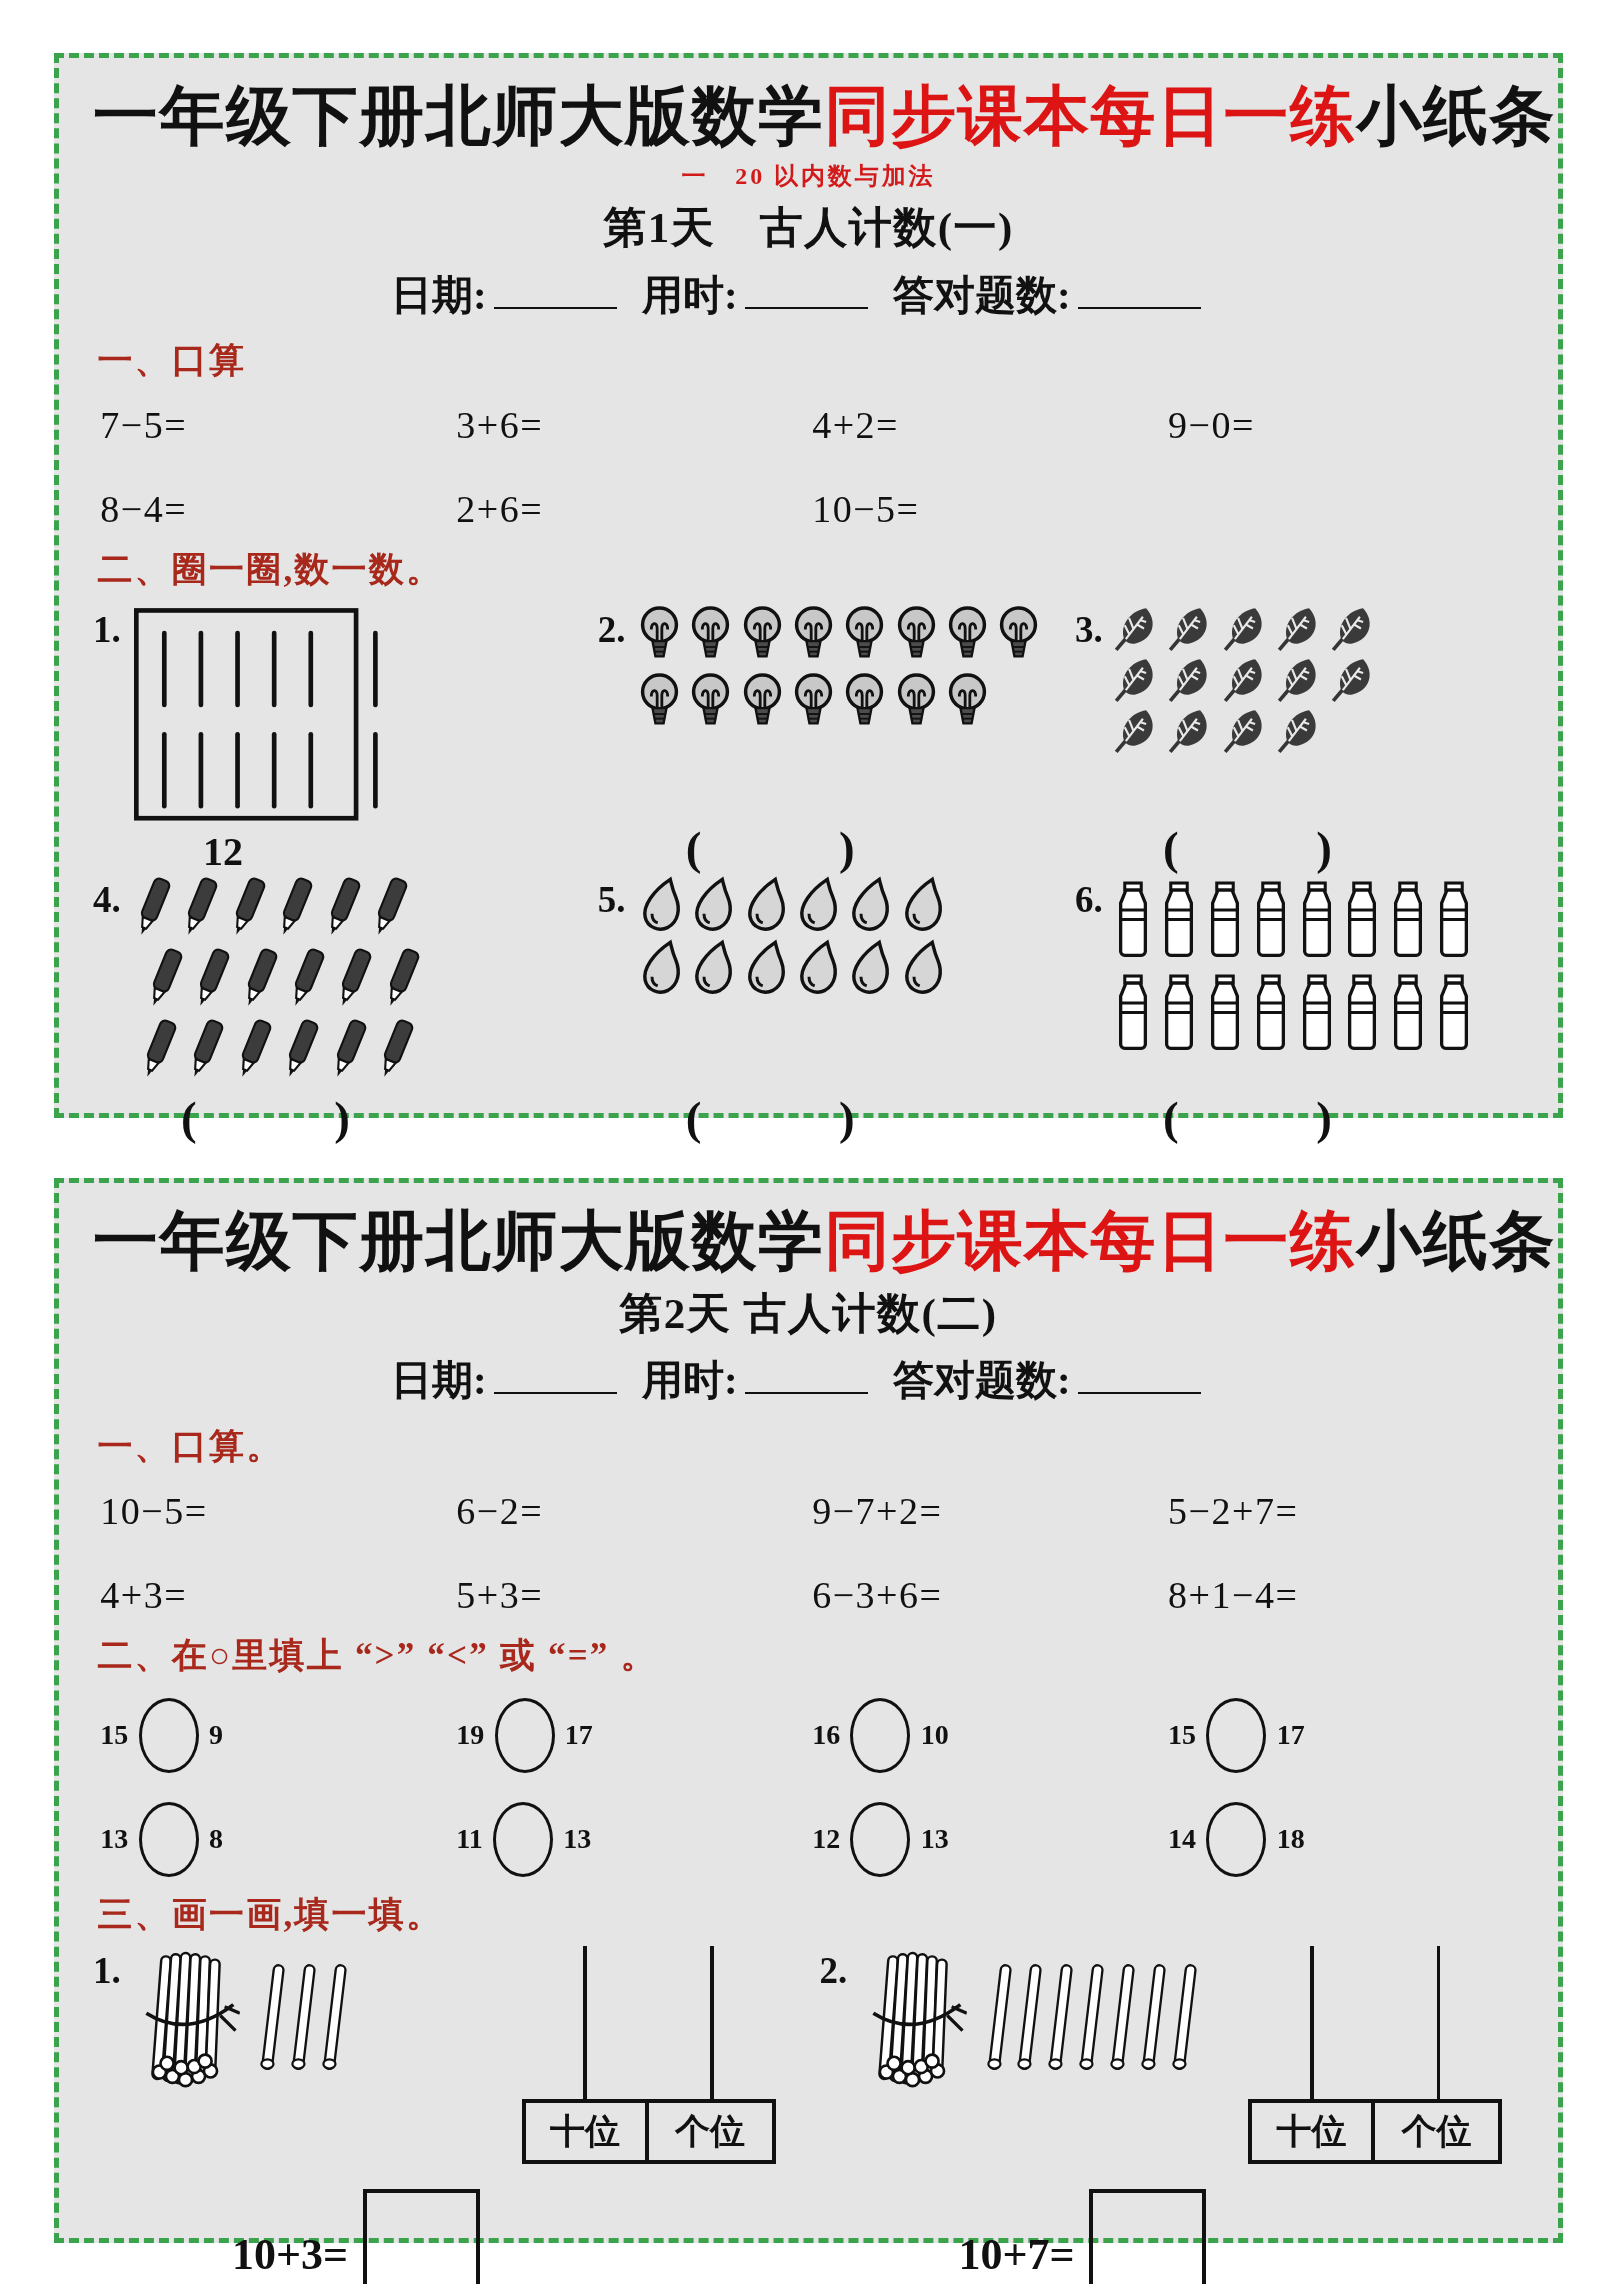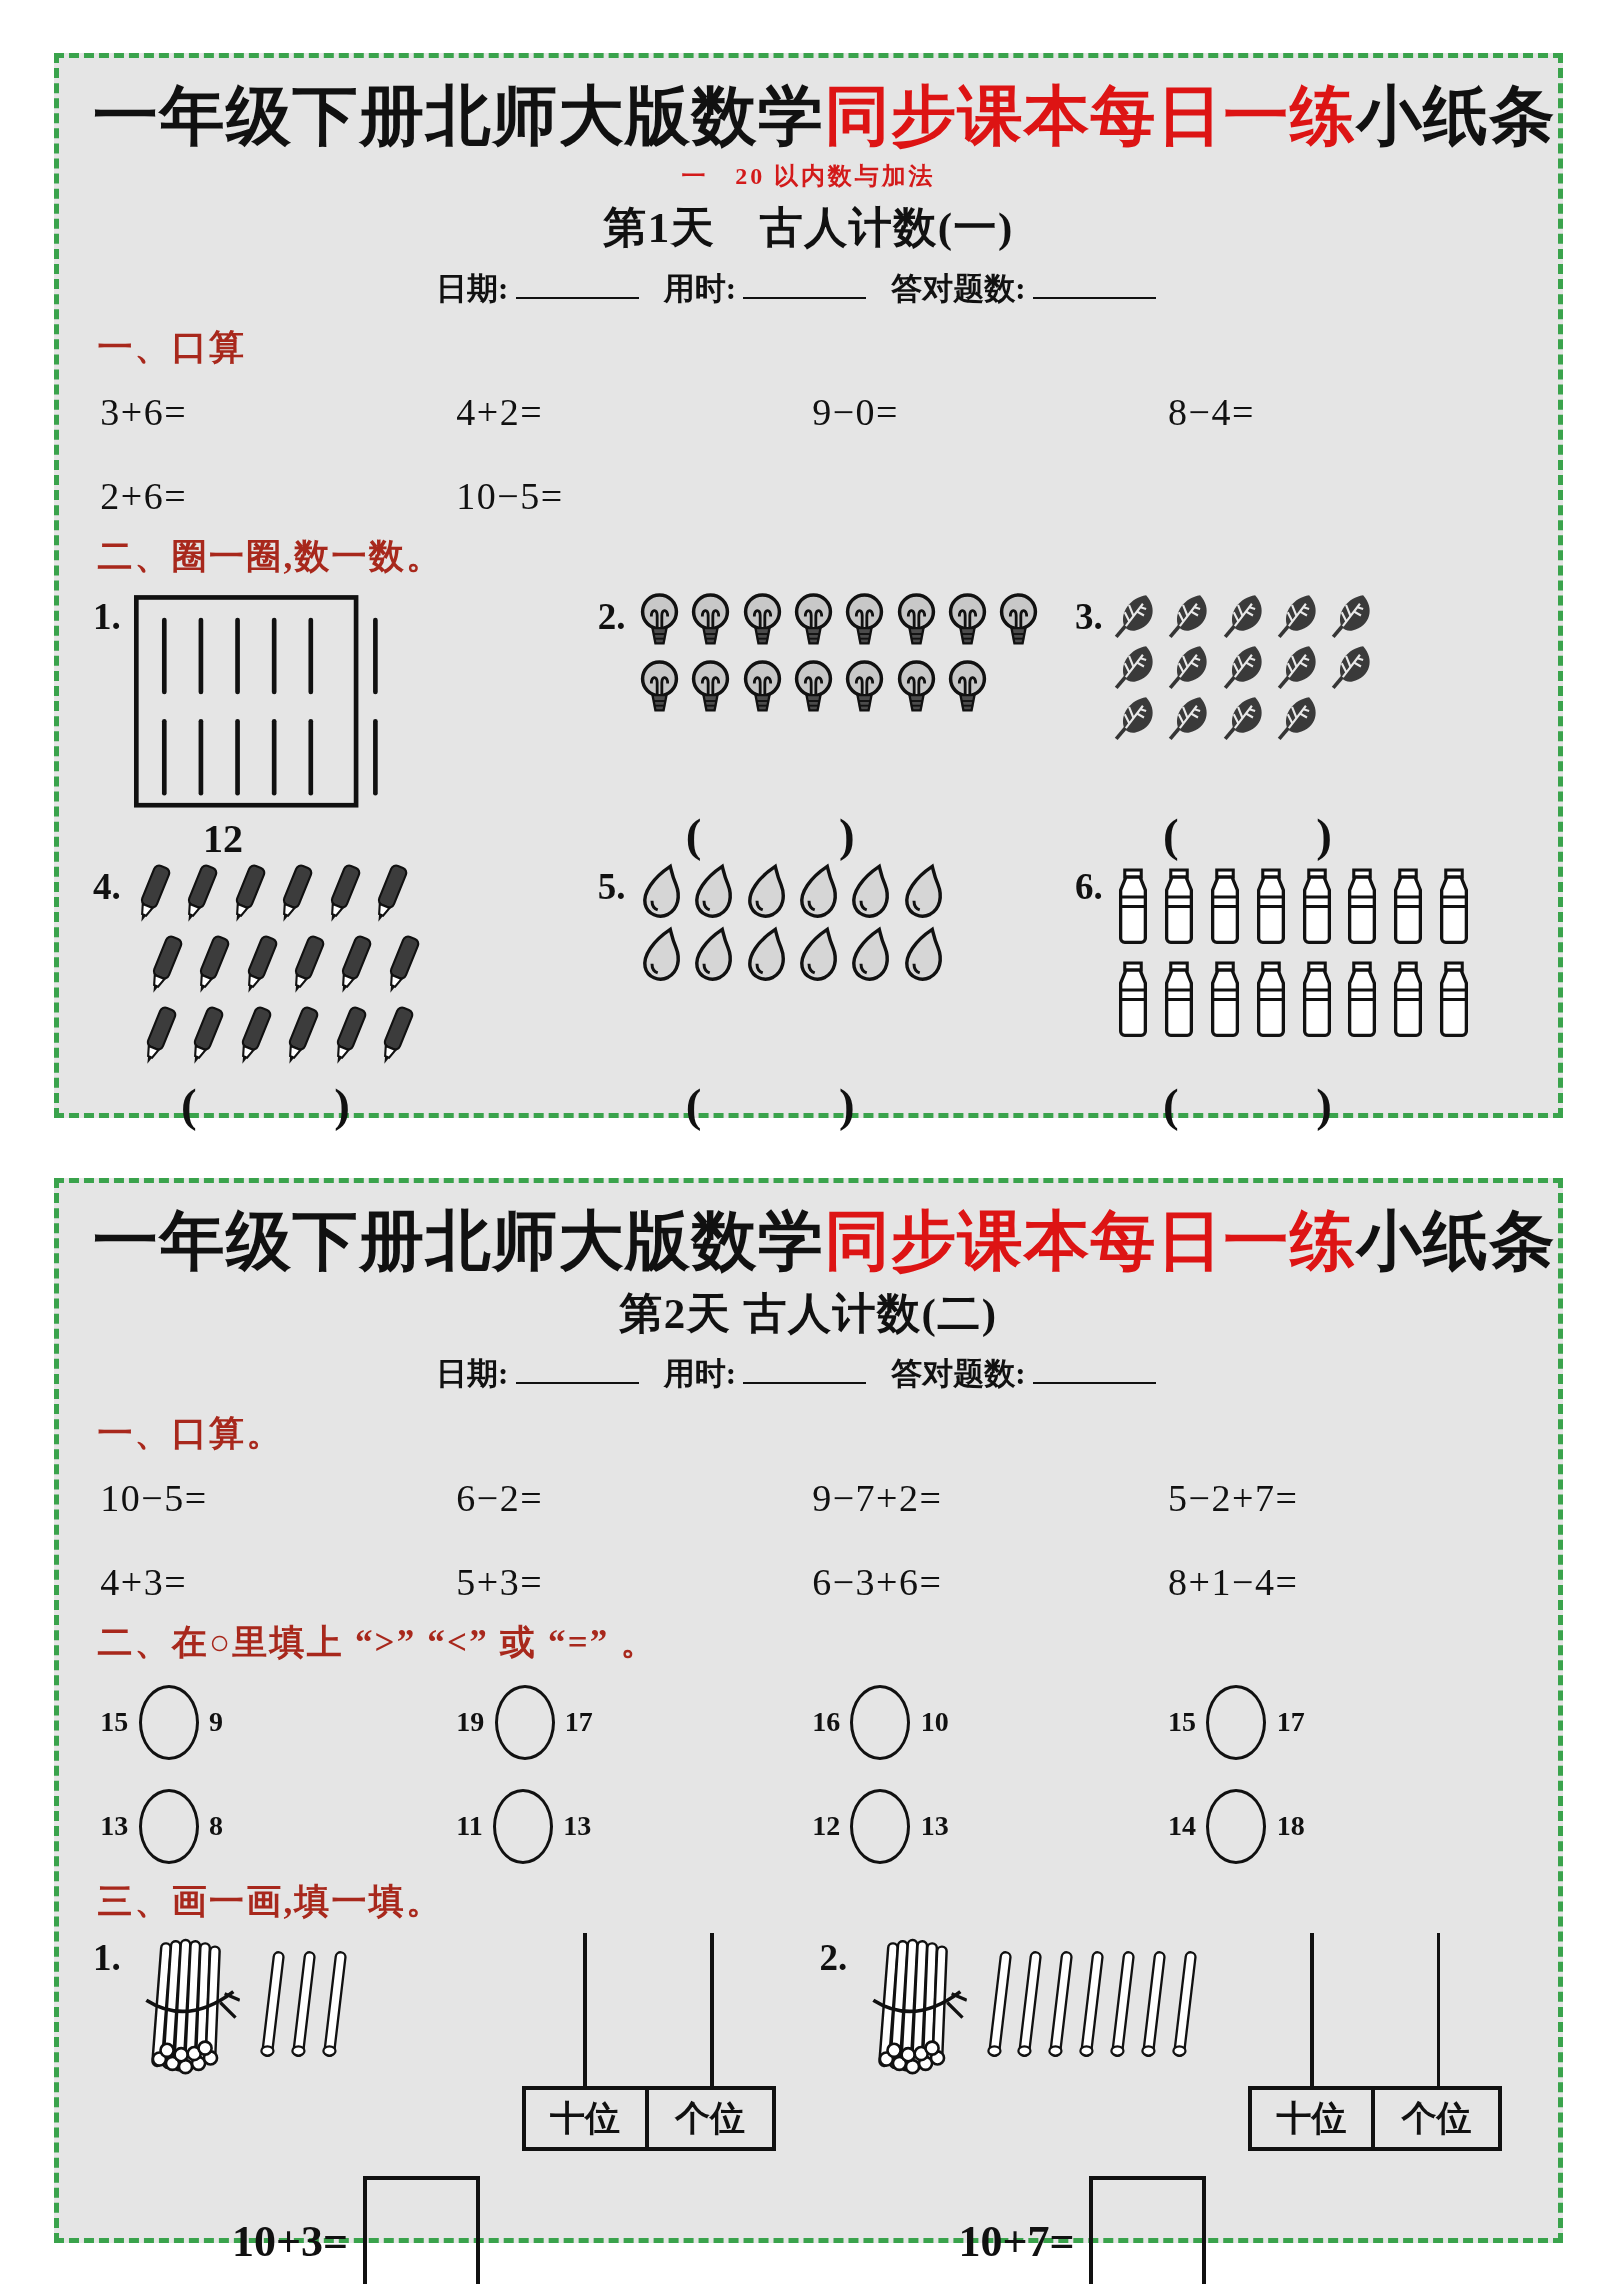--- a/index.html
+++ b/index.html
@@ -24,21 +24,21 @@
   }
   .title .t-red{color:#dd1414;}
   .unit{
     text-align:center;color:#d31a1a;font-weight:bold;
     font-size:24px;margin:4.4px 0 2.9px 0;letter-spacing:2.9px;
   }
   .day{
     text-align:center;font-size:43px;font-weight:bold;margin:7.3px 0 4.4px 0;letter-spacing:1.5px;
   }
   .meta{
-    text-align:center;font-size:31px;margin:10.3px 0 5.9px 0;font-weight:bold;
+    text-align:center;font-size:41px;margin:10.3px 0 5.9px 0;font-weight:bold;
   }
   .meta .blank{
     display:inline-block;width:123px;height:25px;margin:0 25px 0 7.3px;
     border-bottom:2.9px solid #111;
   }
   .sec{
     color:#a8281c;font-size:35px;font-weight:bold;margin:14.7px 0 5.9px 4.4px;letter-spacing:2.2px;
   }
   
   .probs{
@@ -178,20 +178,21 @@
 <section class="sheet first">
   <h1 class="title"><span>一年级下册北师大版数学</span><span class="t-red">同步课本每日一练</span><span>小纸条</span></h1>
   <div class="unit">一　20 以内数与加法</div>
   <div class="day">第1天　古人计数(一)</div>
   <div class="meta">
     <span>日期:</span><span class="blank"></span><span>用时:</span><span class="blank"></span><span>答对题数:</span><span class="blank"></span>
   </div>
 
   <h2 class="sec">一、口算</h2>
   <div class="probs">
+    <span class="prob">7−5=</span>
     <span class="prob">3+6=</span>
     <span class="prob">4+2=</span>
     <span class="prob">9−0=</span>
     <span class="prob">8−4=</span>
     <span class="prob">2+6=</span>
     <span class="prob">10−5=</span>
   </div>
 
   <h2 class="sec">二、圈一圈,数一数。</h2>
   <div class="count-grid">

